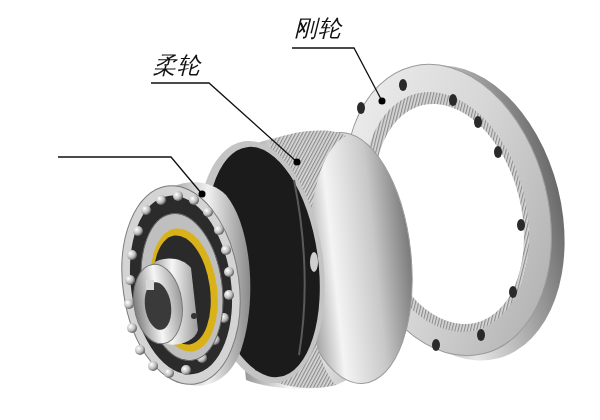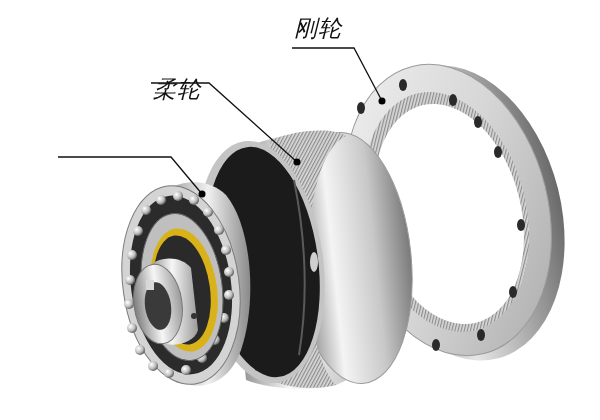--- a/index.html
+++ b/index.html
@@ -137,14 +137,14 @@
       <polyline points="42,157 155,157 186,194"></polyline>
     </g>
     <g fill="#000">
       <circle cx="366" cy="101" r="3.5"></circle>
       <circle cx="281" cy="162" r="3.5"></circle>
       <circle cx="186" cy="194" r="3.5"></circle>
     </g>
   </svg>
 
   <div class="label" style="left:278px; top:17px;">刚轮</div>
-  <div class="label" style="left:137px; top:54px;margin-top:24px;">柔轮</div>
+  <div class="label" style="left:137px; top:54px;">柔轮</div>
 </div>
 
 </body></html>

